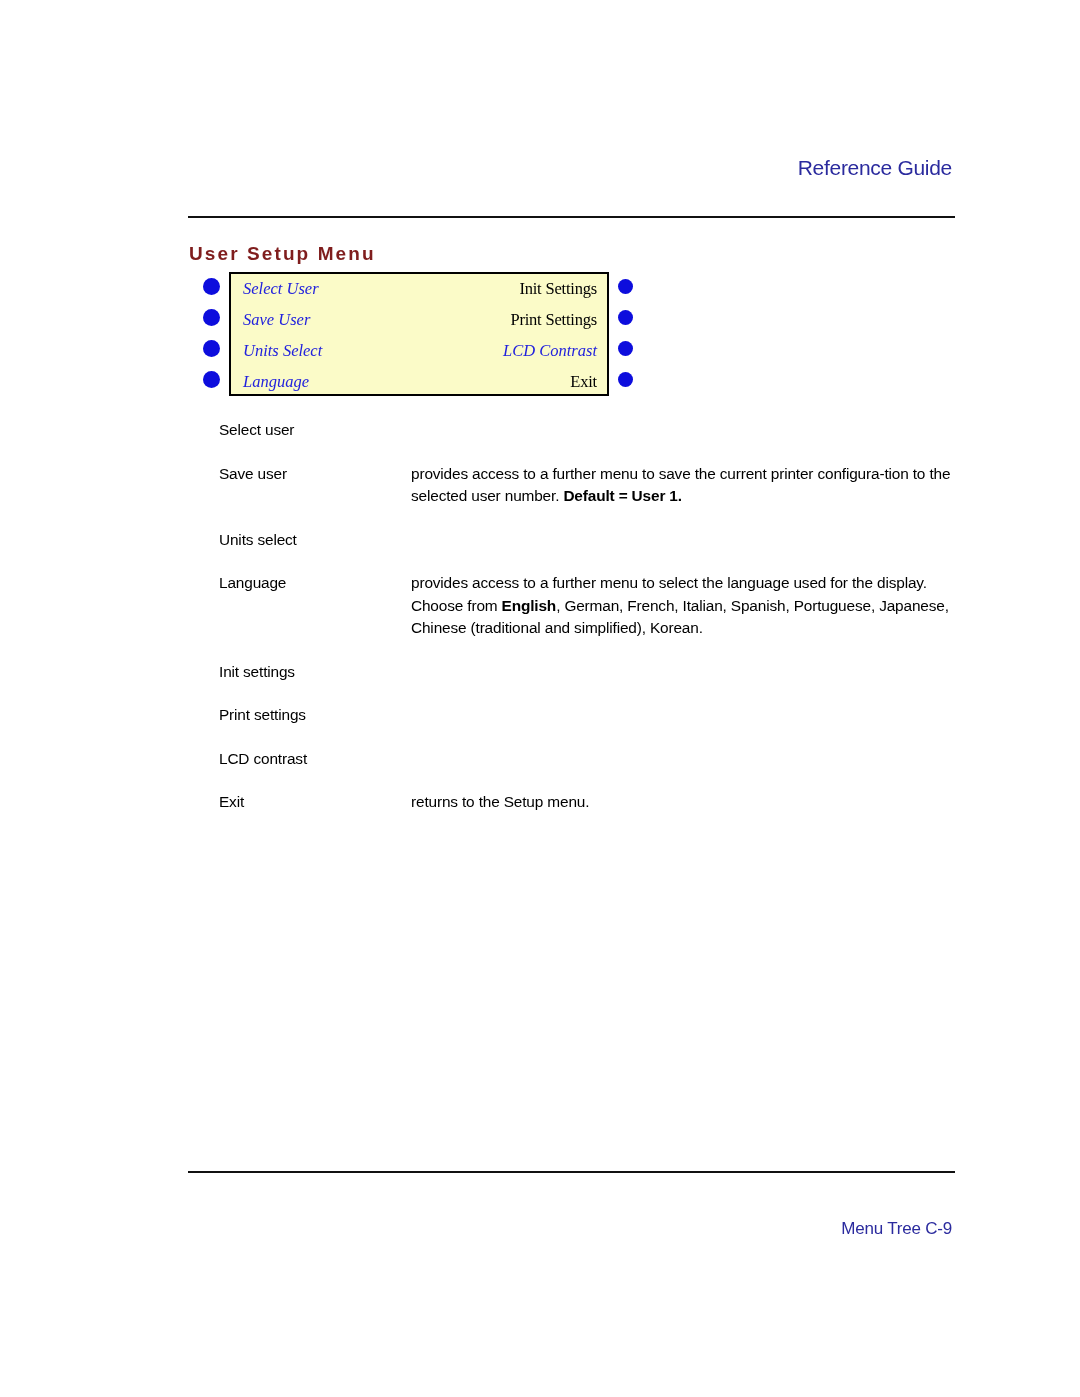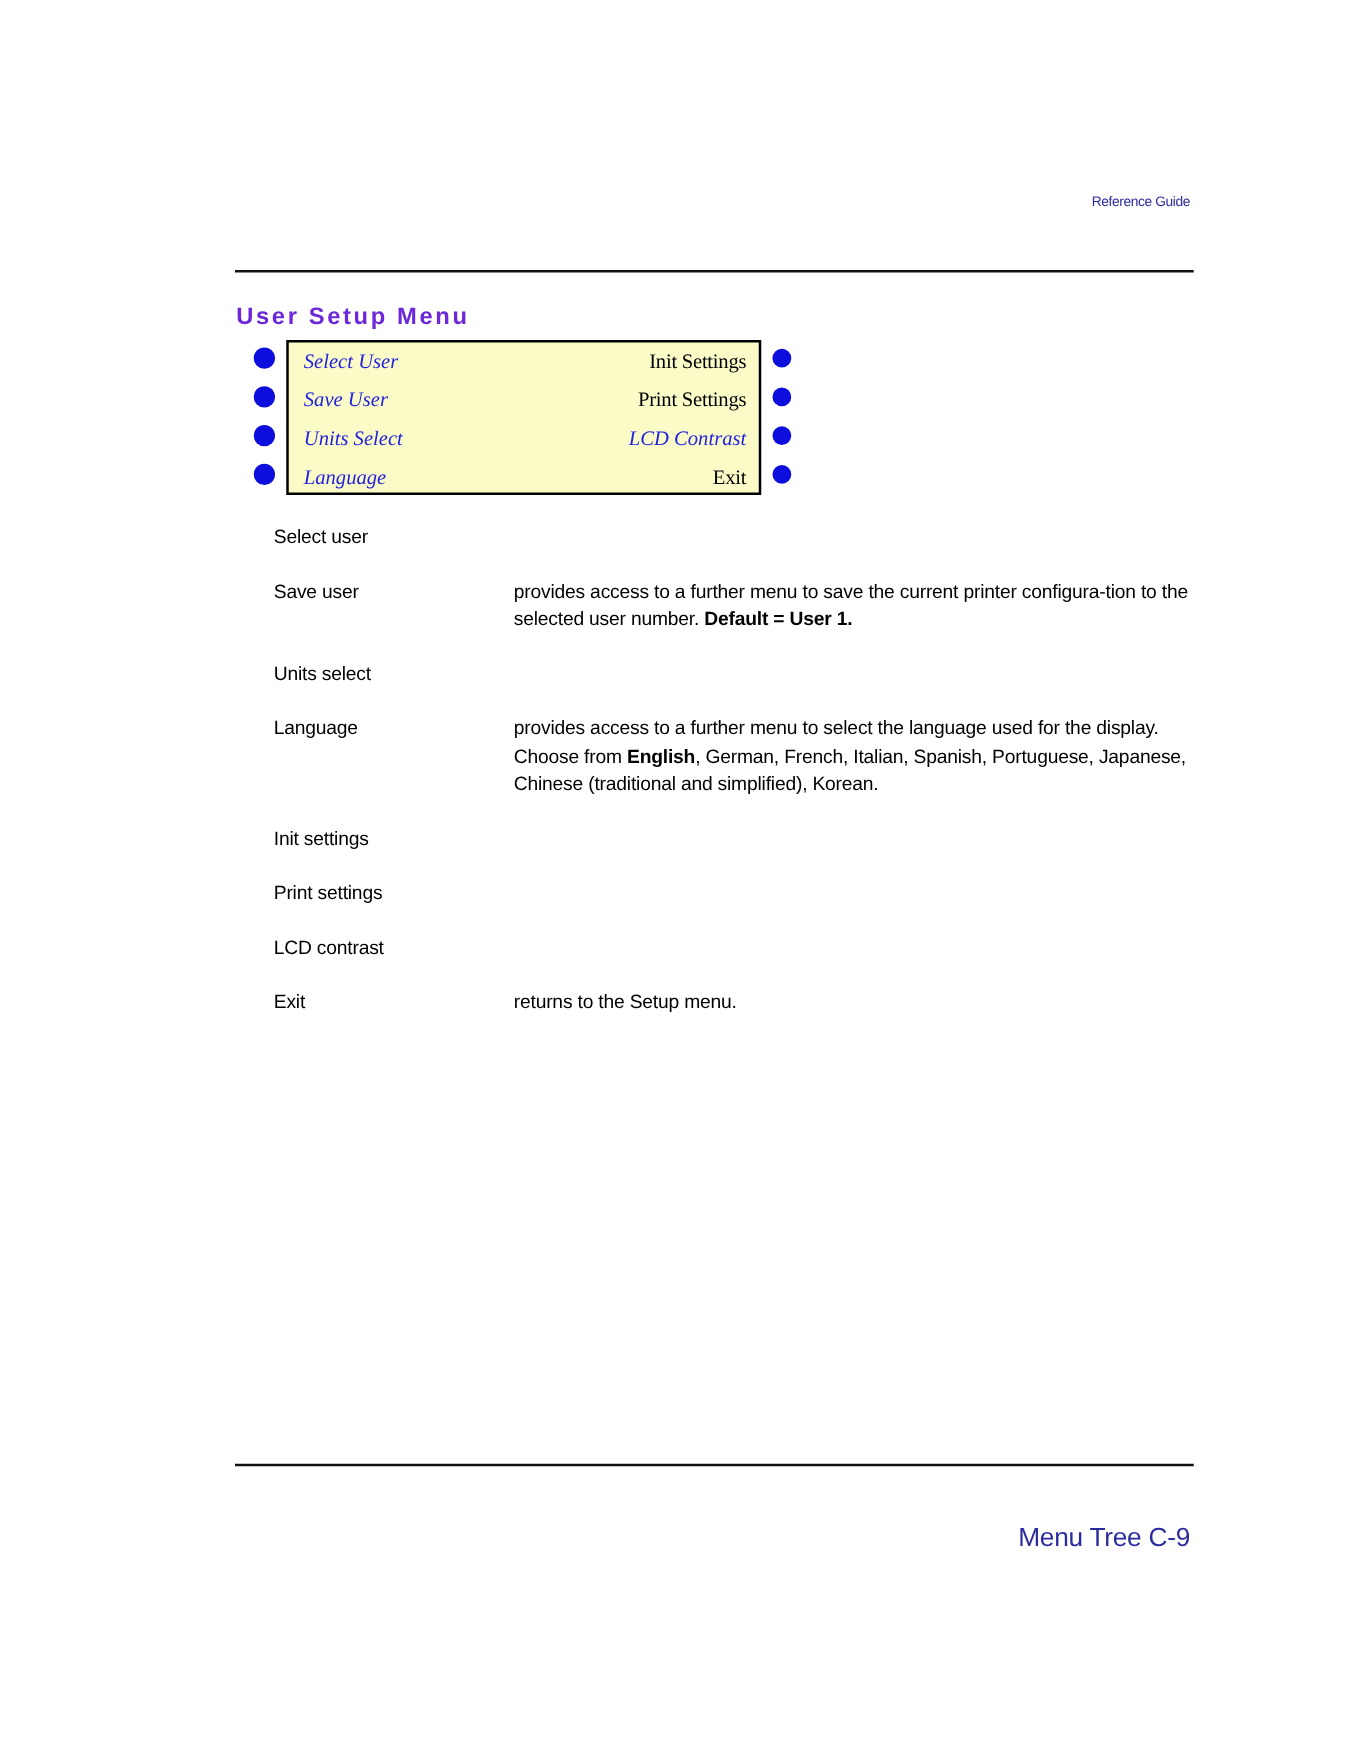--- a/index.html
+++ b/index.html
@@ -17,21 +17,21 @@
   }
 
   
   .header-guide {
     position: absolute;
     top: 156px;
     left: 0;
     width: 952px;
     text-align: right;
     font-family: "Liberation Sans", sans-serif;
-    font-size: 11px;
+    font-size: 21px;
     font-weight: 400;
     letter-spacing: -0.3px;
     color: #2b2b9e;
     white-space: nowrap;
   }
 
   .rule-top {
     position: absolute;
     left: 188px;
     top: 216px;
@@ -42,21 +42,21 @@
 
   
   .section-title {
     position: absolute;
     left: 189px;
     top: 243px;
     font-family: "Liberation Sans", sans-serif;
     font-size: 19px;
     font-weight: bold;
     letter-spacing: 2.1px;
-    color: #6d28d9;
+    color: #7f1d1d;
     white-space: nowrap;
   }
 
   
   .menu-diagram {
     position: absolute;
     left: 198px;
     top: 270px;
     width: 450px;
     height: 130px;
@@ -170,21 +170,21 @@
     height: 0;
     border-top: 2.4px solid #111111;
   }
   .footer-text {
     position: absolute;
     top: 1219px;
     left: 0;
     width: 952px;
     text-align: right;
     font-family: "Liberation Sans", sans-serif;
-    font-size: 21px;
+    font-size: 17px;
     letter-spacing: -0.2px;
     color: #2b2b9e;
     white-space: nowrap;
   }
 </style>
 </head>
 <body>
 
 <div class="header-guide">Reference Guide</div>
 

